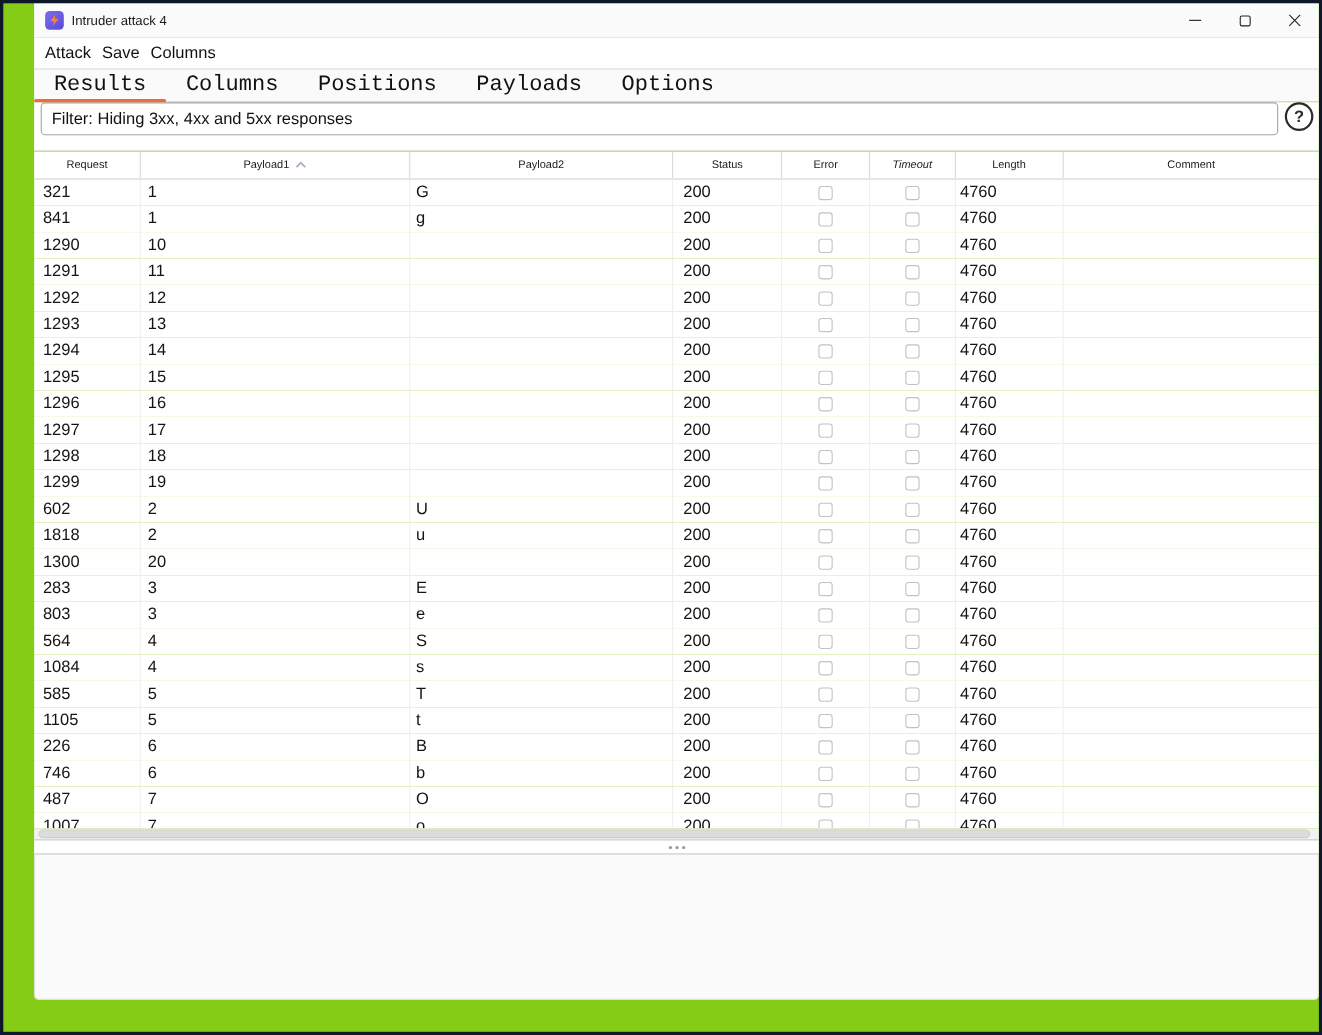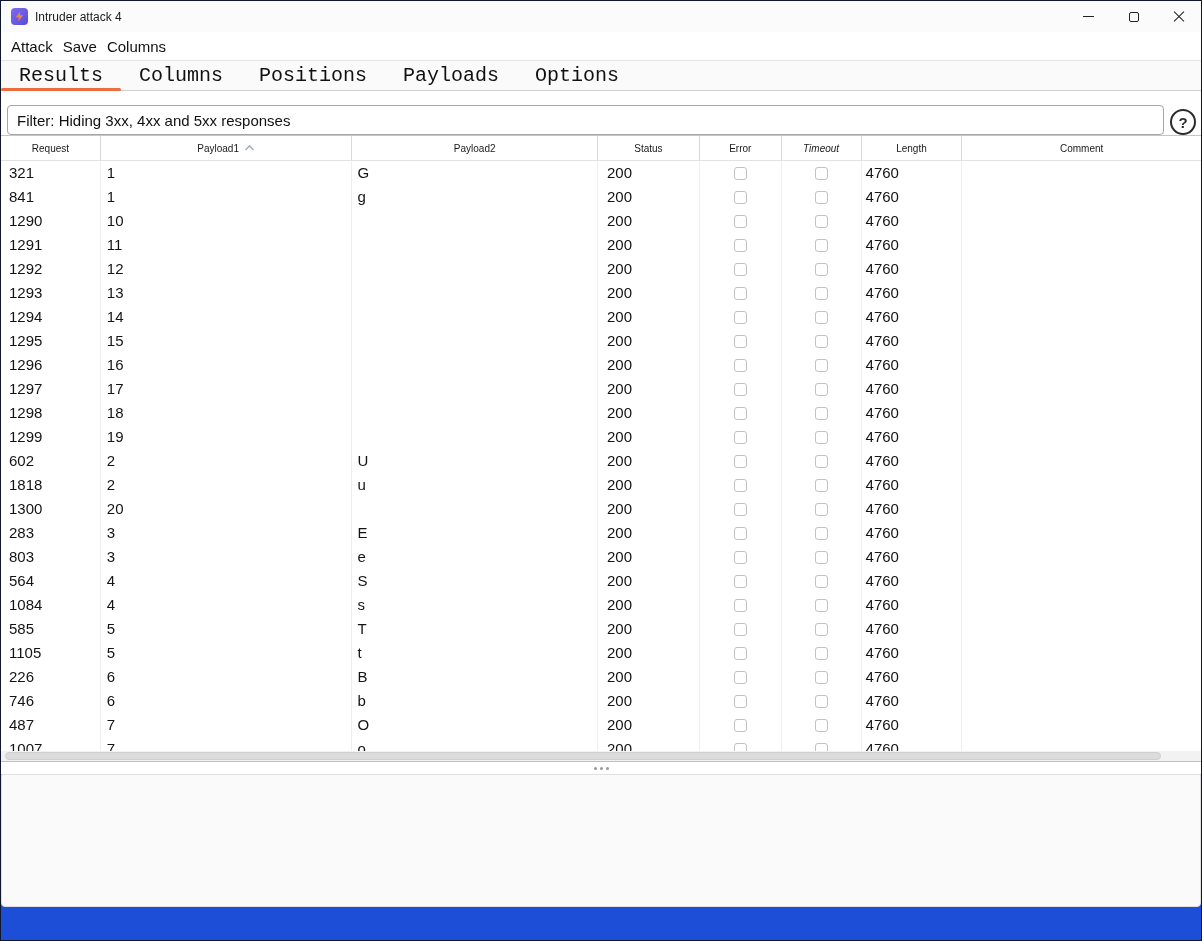--- a/index.html
+++ b/index.html
@@ -1,19 +1,19 @@
 <!DOCTYPE html>
 <html style="--accent: #ed6c40;"><head>
 <meta charset="utf-8">
 <style>
   * { margin:0; padding:0; box-sizing:border-box; }
   html,body { width:1202px; height:941px; }
   body { font-family:"Liberation Sans", sans-serif; color:#141414; background:#fff; }
 
-  .window { width:1202px; height:941px; border:1px solid #0f172a; background:#1d4ed8; display:flex; flex-direction:column; overflow:hidden; }
+  .window { width:1202px; height:941px; border:3px solid #0f172a; background:#84cc16; display:flex; flex-direction:column; overflow:hidden;padding-left:28px; }
 
   
   .titlebar { height:31px; background:#fbfbfb; display:flex; align-items:center; flex-shrink:0; }
   .app-icon { width:17px; height:17px; margin-left:10px; border-radius:4px;
     background:linear-gradient(135deg,#7b6cf0,#5a4bd8); display:flex; align-items:center; justify-content:center; }
   .win-title { font-size:12px; margin-left:7px; color:#1a1a1a; }
   .win-controls { margin-left:auto; display:flex; height:100%; }
   .win-btn { width:45px; height:100%; display:flex; align-items:center; justify-content:center; cursor:default; }
   .glyph-min { width:11px; height:1px; background:#222; }
   .glyph-max { width:10px; height:10px; border:1px solid #222; border-radius:2px; }
@@ -25,21 +25,21 @@
   
   .menubar { height:29px; background:#fff; display:flex; align-items:center; padding-left:10px; gap:10px; border-bottom:1px solid #e3e3e3; flex-shrink:0; }
   .menu-item { font-size:15px; color:#111; cursor:default; }
 
   
   .tabbar { height:30px; background:#fafafa; display:flex; border-bottom:1px solid #d0d0d0; flex-shrink:0; }
   .tab { padding:0 18px; display:flex; align-items:center; font-size:20px; color:#111; position:relative; cursor:default;font-family:Liberation Mono, monospace; }
   .tab.selected::after { content:""; position:absolute; left:0; right:0; bottom:-1px; height:3px; background:var(--accent); border-radius:2px; }
 
   
-  .filterbar { height:44px; background:#fff; display:flex; align-items:flex-end; padding:0 5px 0 6px; flex-shrink:0; }
+  .filterbar { height:44px; background:#fff; display:flex; align-items:flex-start; padding:0 5px 0 6px; flex-shrink:0; }
   .filter-box { flex:1; height:30px; border:1px solid #a6a6a6; border-radius:4px; background:#fff; display:flex; align-items:center; padding-left:9px; font-size:15px; color:#111; }
   .help-btn { width:26px; height:26px; margin-left:6px; border:2px solid #2b2b2b; border-radius:50%; display:flex; align-items:center; justify-content:center; font-size:15px; font-weight:bold; color:#2b2b2b; background:#fff; flex-shrink:0; cursor:default; }
 
   
   .c0{width:100px;} .c1{width:252px;} .c2{width:246px;} .c3{width:102px;} .c4{width:82px;} .c5{width:80px;font-style:italic;} .c6{width:101px;} .c7{width:239px;}
   .thead { height:26px; display:flex; border-top:1px solid #bcc8d4; border-bottom:1px solid #e2e2e2; background:#fff; flex-shrink:0; }
   .th { display:flex; align-items:center; justify-content:center; font-size:10px; color:#1a1a1a; border-right:1px solid #d9d9d9; gap:5px; cursor:default; }
   .th:last-child { border-right:none; }
   .sort-ico { display:flex; align-items:center; }
   .tbody { height:590px; overflow:hidden; flex-shrink:0; }

